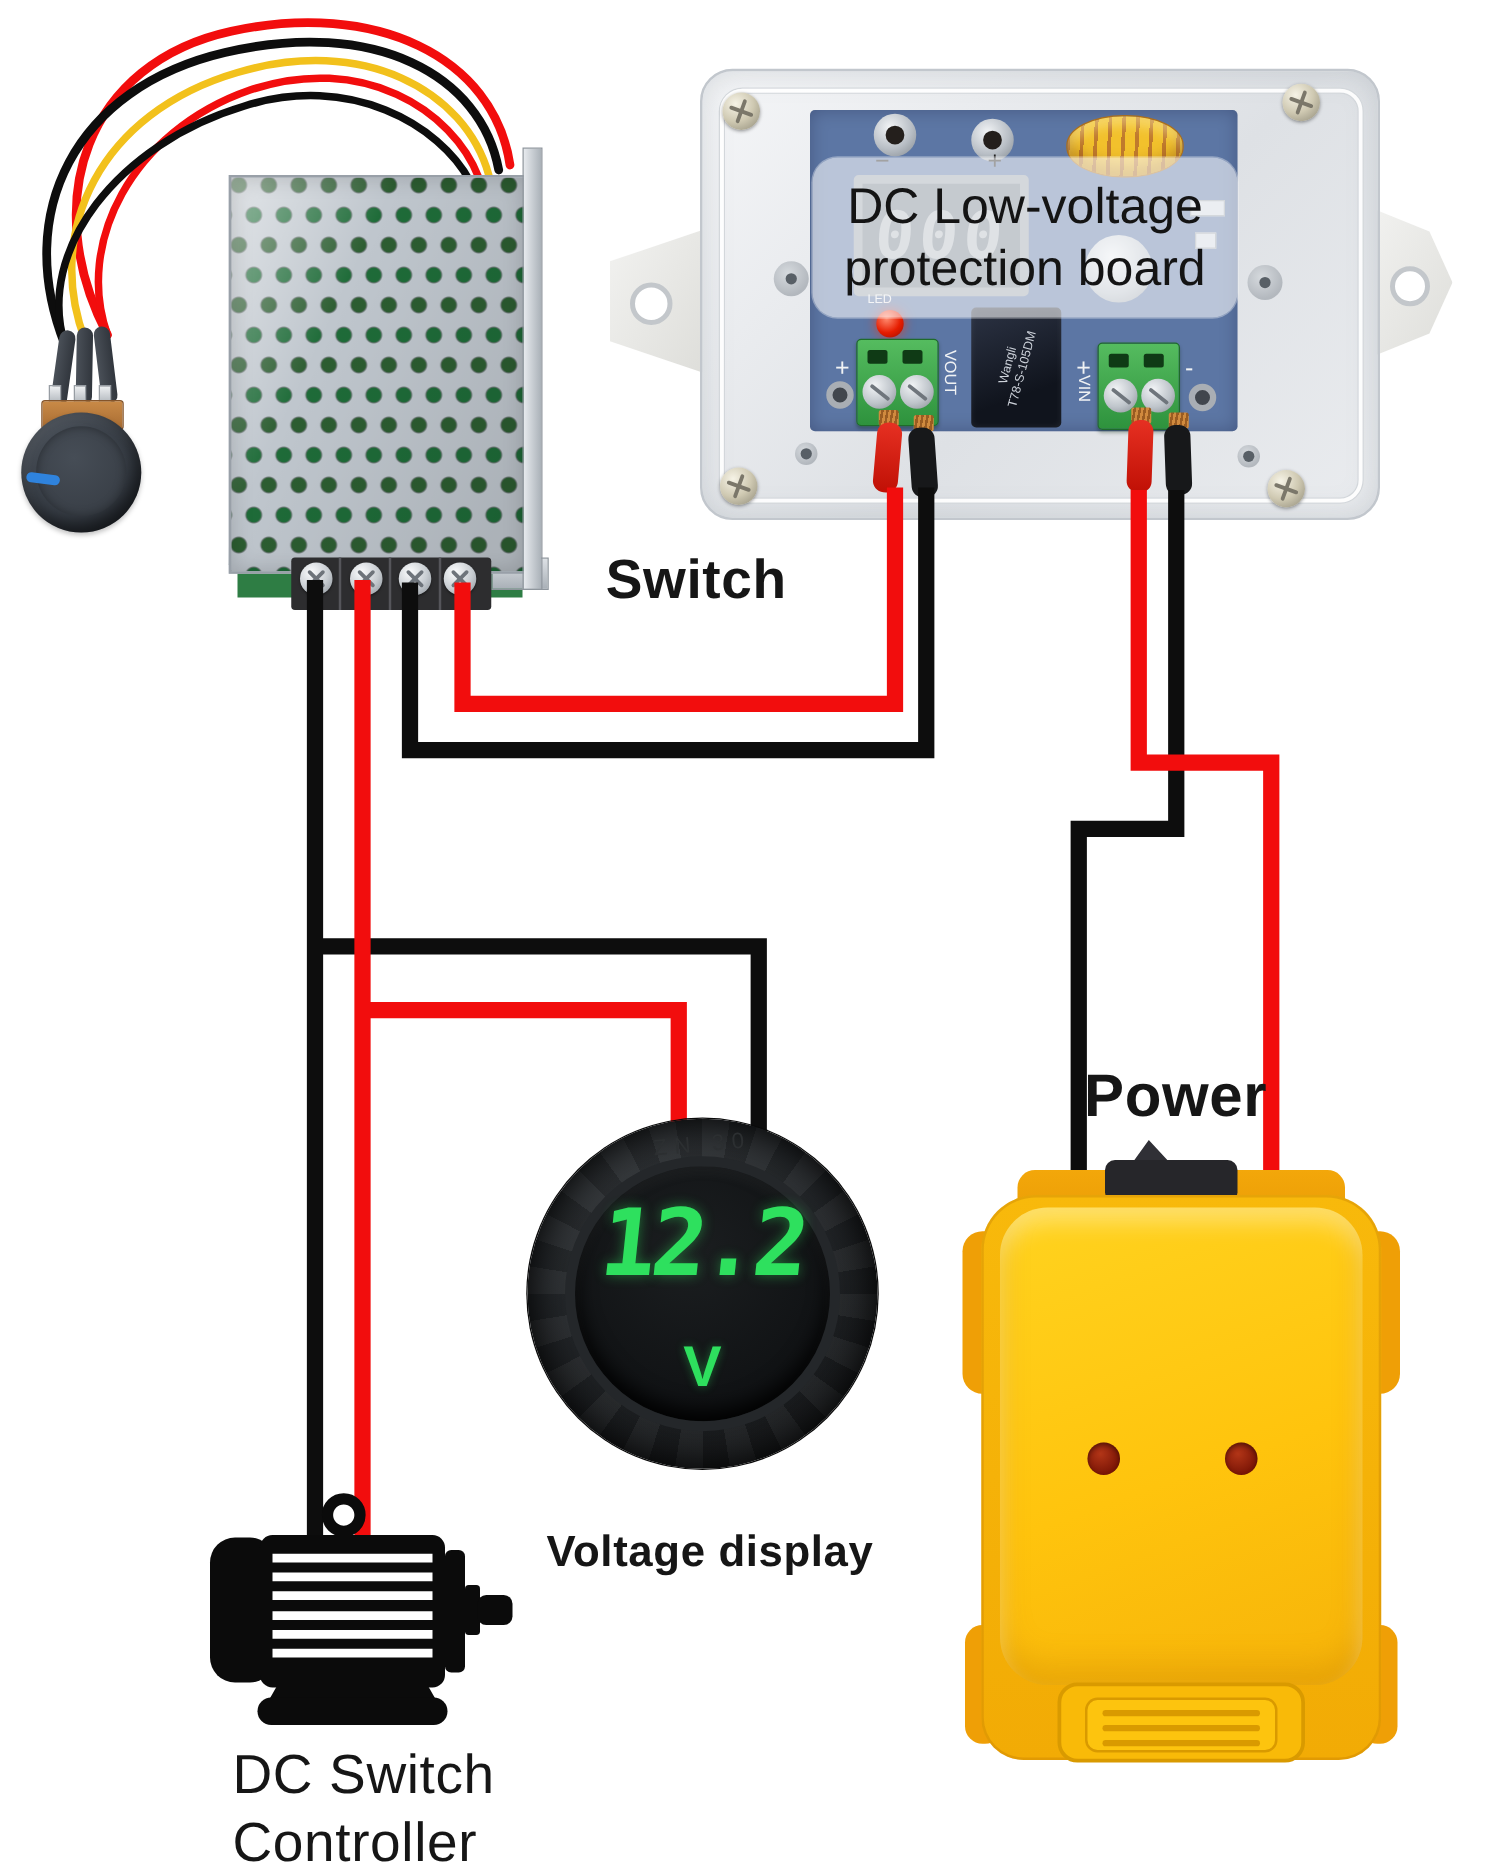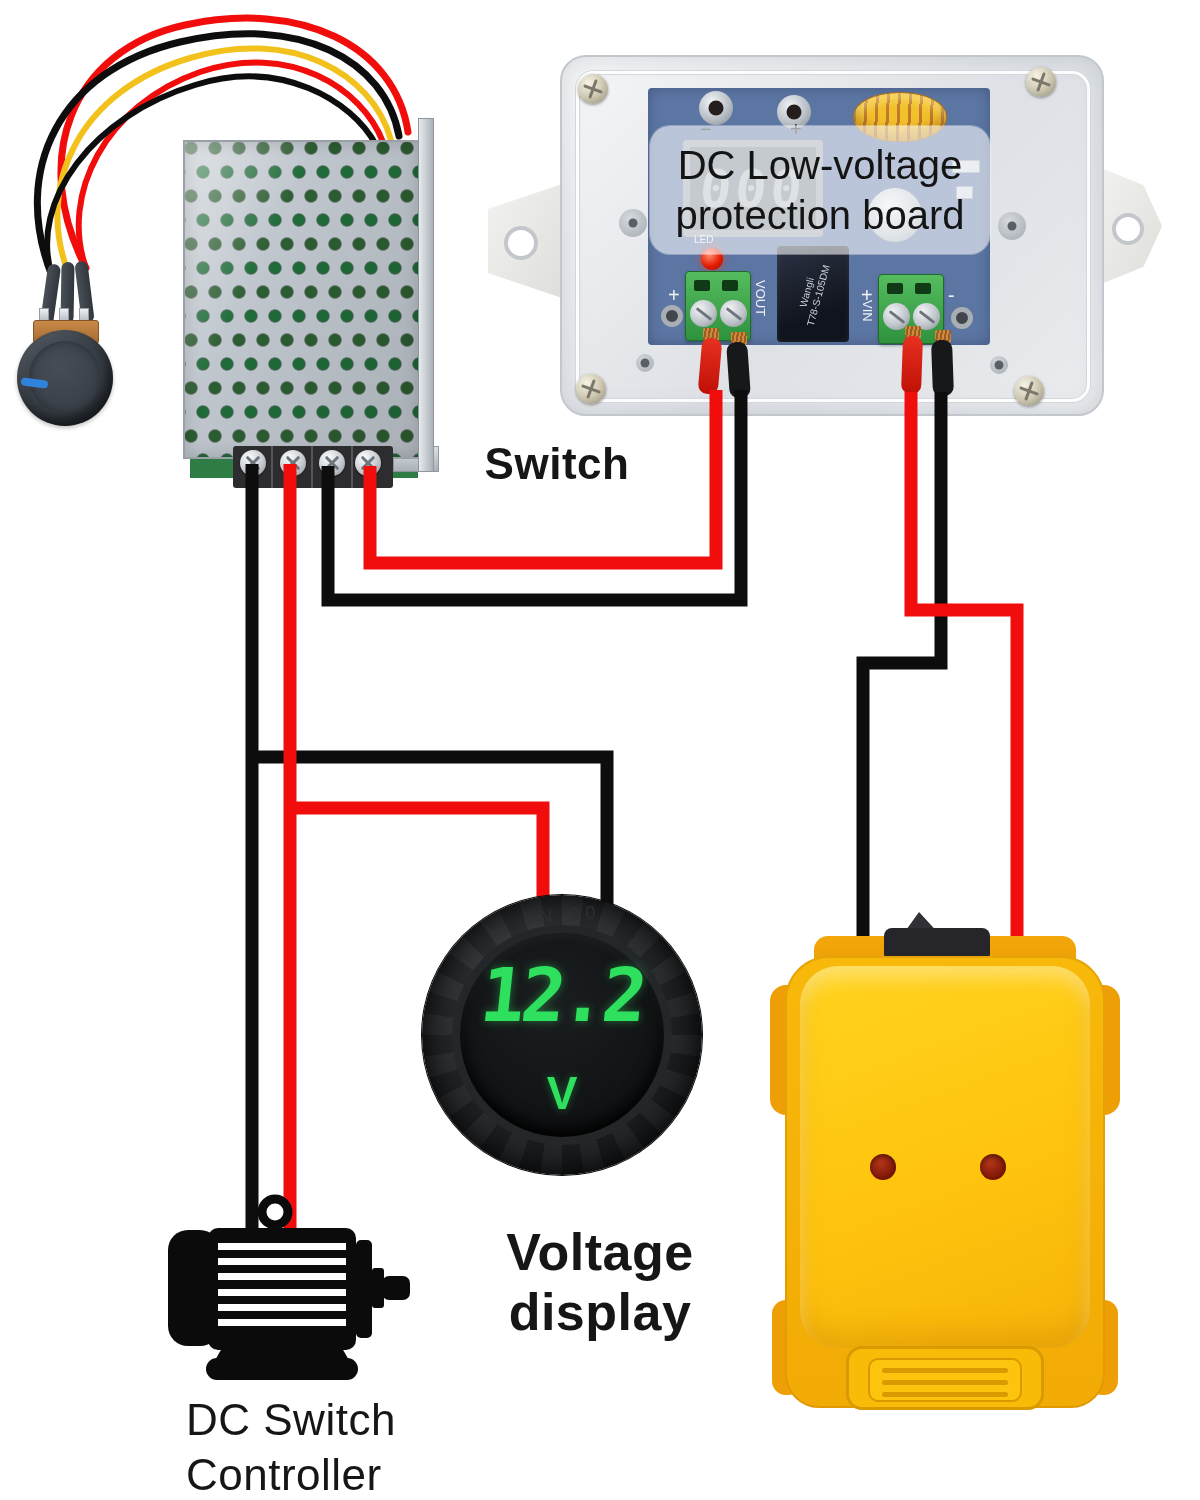--- a/index.html
+++ b/index.html
@@ -283,19 +283,20 @@
   <div class="abs bat-dot" style="left:980px;top:1154px;z-index:4;"></div>
   <div class="abs bat-latch-outer" style="z-index:4;"></div>
   <div class="abs bat-latch-inner" style="z-index:4;"></div>
   <div class="abs ridge" style="top:1368px;z-index:4;"></div>
   <div class="abs ridge" style="top:1380px;z-index:4;"></div>
   <div class="abs ridge" style="top:1392px;z-index:4;"></div>
 
   <div class="abs lbl center" style="left:397px;top:438px;width:320px;font-size:44px;line-height:52px;z-index:5;">
     <div>Switch</div>
   </div>
-  <div class="abs lbl center" style="left:439px;top:1222px;width:322px;font-size:52px;z-index:5;">Voltage display</div>
+  <div class="abs lbl center" style="left:858px;top:850px;width:165px;font-size:48px;z-index:5;">Power</div>
+  <div class="abs lbl center" style="left:407px;top:1222px;width:322px;font-size:35px;z-index:5;">Voltage display</div>
   <div class="abs lbl" style="left:186px;top:1392px;width:280px;font-size:44px;line-height:55px;z-index:5;">
     <div>DC Switch</div>
     <div>Controller</div>
   </div>
 
 </div>
 
 </body></html>

